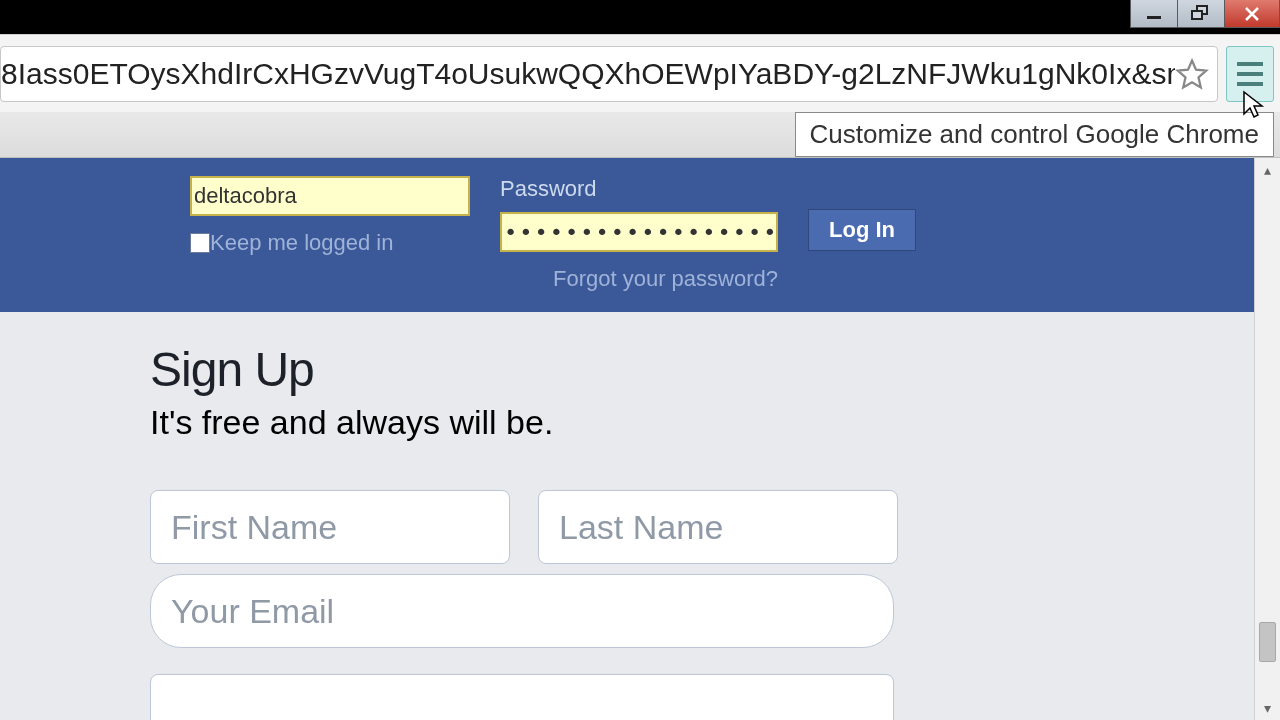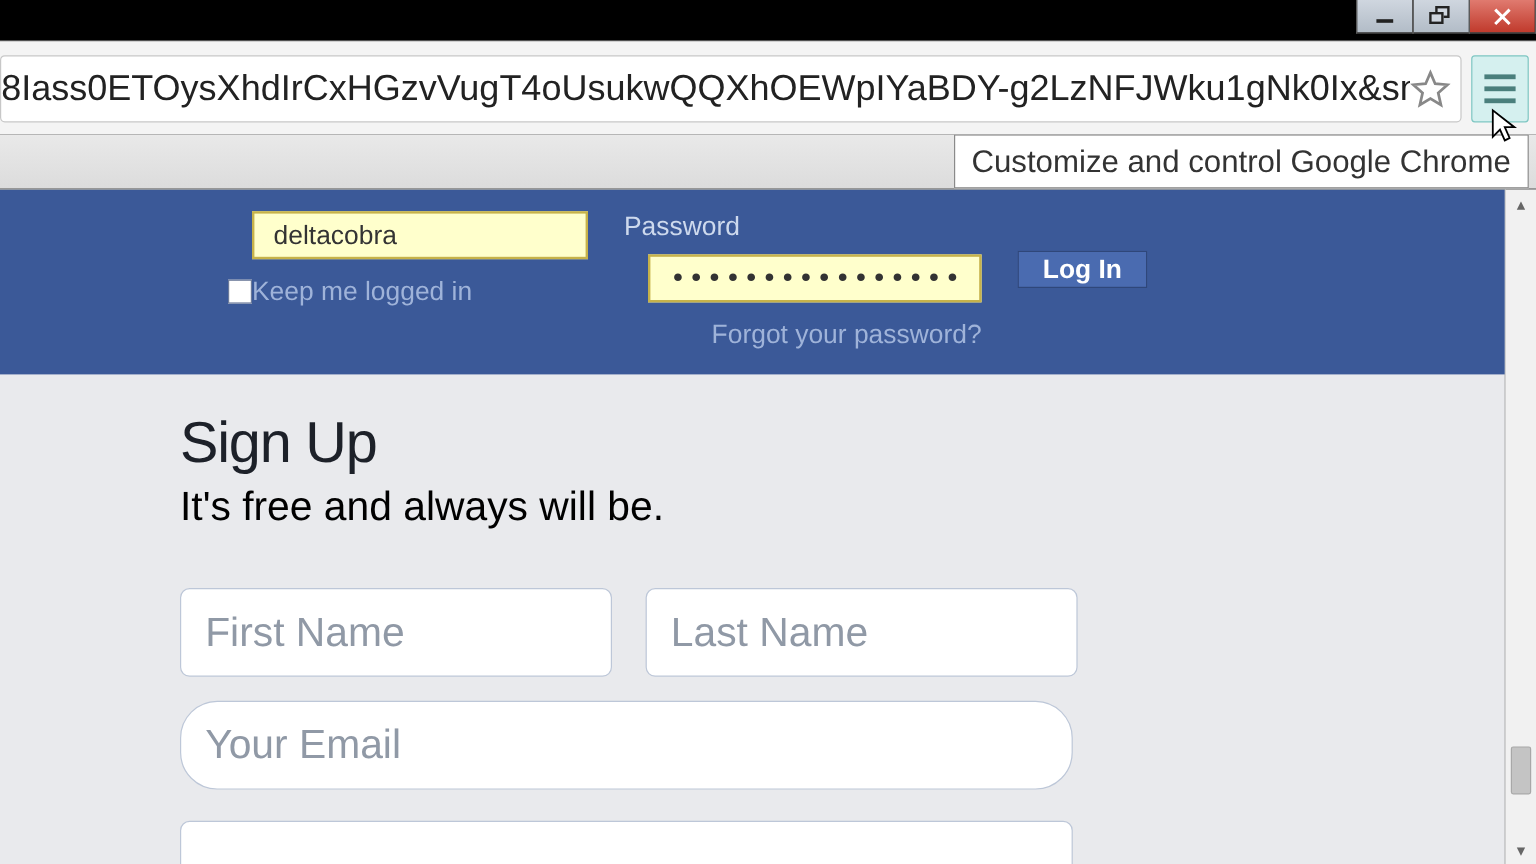--- a/index.html
+++ b/index.html
@@ -124,32 +124,31 @@
     gap:30px;
     align-items:flex-start;
   }
   .col { display:flex; flex-direction:column; }
   .col .lbl { font-size:22px; color:#cdd9ed; margin-bottom:10px; }
   .login-input {
     width:280px; height:40px;
     background:#ffffcc;
     border:2px solid #c6b24a;
     font-size:22px;
-    padding: 0 16px;
+    padding: 0 2px;
     color:#333;
     outline:none;
-    margin-left:20px;
   }
   .login-input.pw { width:278px; letter-spacing:2px; font-family: monospace; }
   .keep-row { margin-top:14px; display:flex; align-items:center; color:#9fb3d9; font-size:22px;}
   .keep-row .cb { width:20px; height:20px; background:#fff; border:1px solid #6b7a99;}
   .forgot { margin-top:14px; color:#9fb3d9; font-size:22px;text-align:right; }
   .login-btn {
     margin-top:33px;
-    height:31px;
+    height:42px;
     padding: 0 20px;
     background:#4a6bb0;
     border:1px solid #2f477a;
     color:#fff;
     font-size:22px;
     font-weight:bold;
     display:flex;align-items:center;
   }
 
   
@@ -163,21 +162,21 @@
     height:74px;
     border:1px solid #bdc7d8;
     border-radius:8px;
     background:#fff;
     font-size:34px;
     color:#333;
     padding: 0 20px;
   }
   .su-input::placeholder { color:#9099a6; }
   .su-input.fn, .su-input.ln { width:360px; }
-  .su-input.em { width:744px; margin-top:20px; display:block;border-radius:31px;}
+  .su-input.em { width:744px; margin-top:10px; display:block;border-radius:31px;}
   
   .su-input.peek { width:744px; margin-top:26px; display:block;}
 
 </style>
 </head>
 <body>
 
 <div class="titlebar">
   <div class="win-btn min">
       <span></span>

